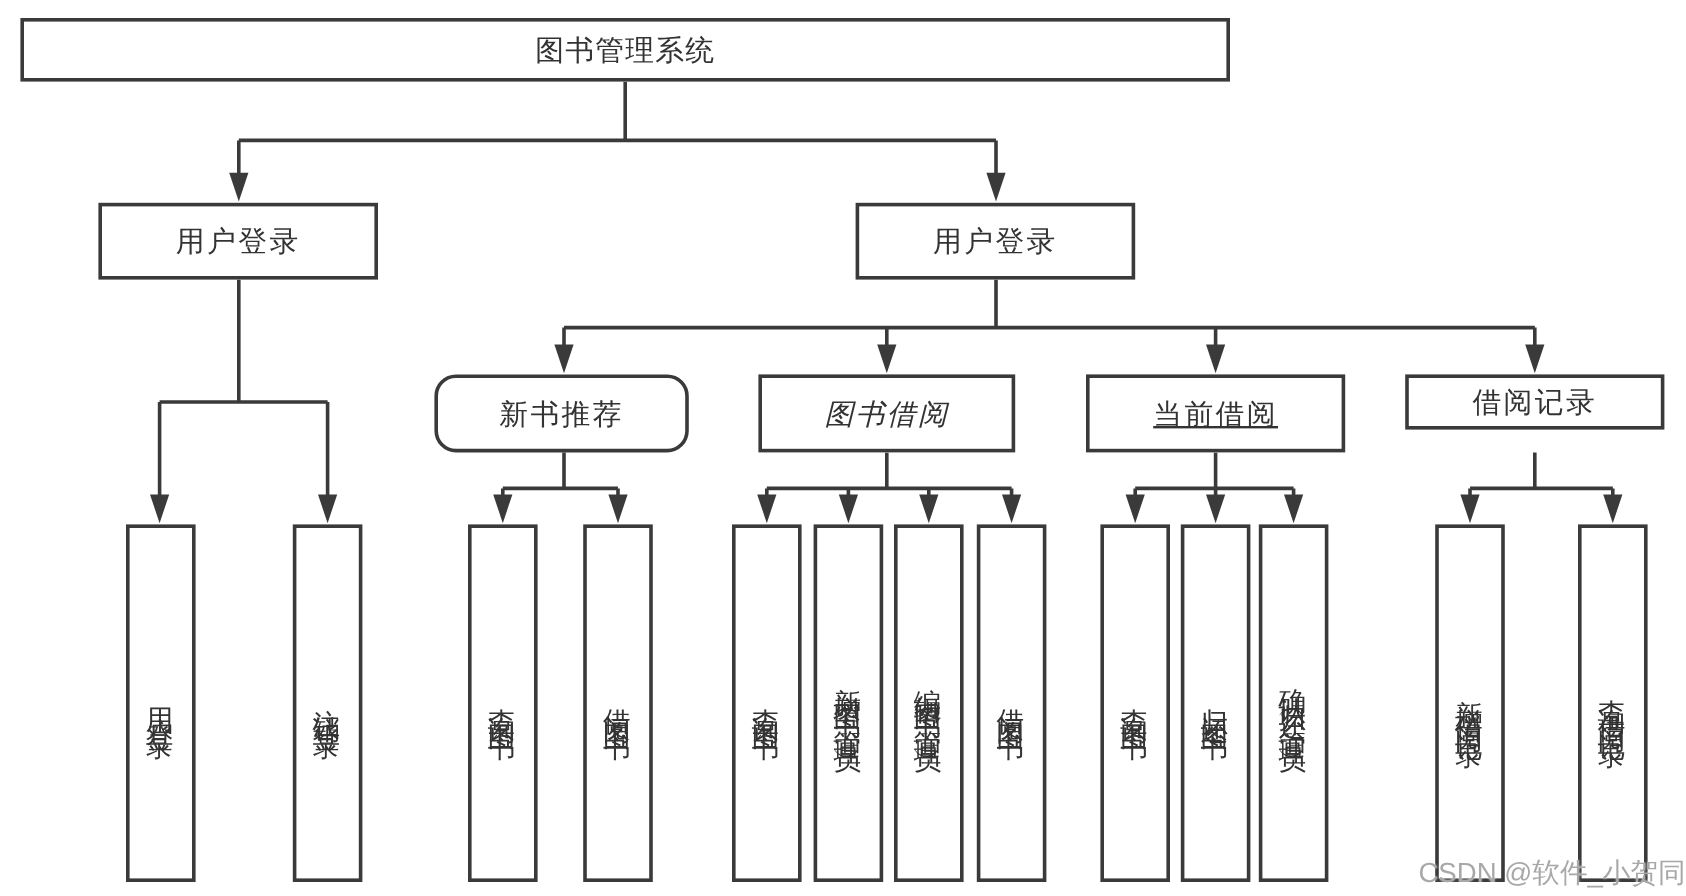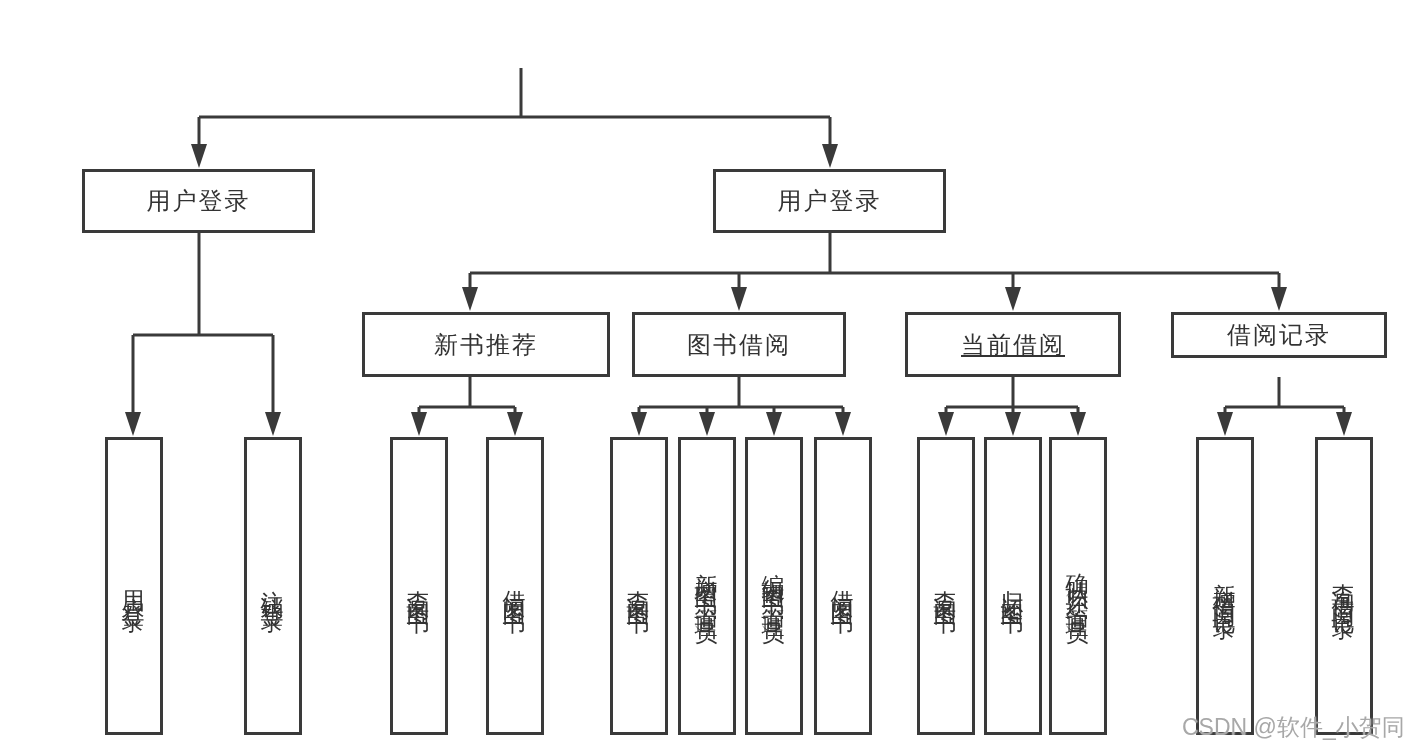--- a/index.html
+++ b/index.html
@@ -123,32 +123,35 @@
       <polygon points="1078,436 1070,412 1086,412"></polygon>
     </g>
 
     <g>
       <path d="M1279,377 V407 M1225,407 H1344 M1225,407 V414 M1344,407 V414"></path>
       <polygon points="1225,436 1217,412 1233,412"></polygon>
       <polygon points="1344,436 1336,412 1352,412"></polygon>
     </g>
   </svg>
 
+  <div class="node root" style="left:17px; top:15px; width:1008px; height:53px;">
+    <span>图书管理系统</span>
+  </div>
 
   <div class="node hbox" style="left:82px; top:169px; width:233px; height:64px;">
     <span>用户登录</span>
   </div>
   <div class="node hbox" style="left:713px; top:169px; width:233px; height:64px;">
     <span>用户登录</span>
   </div>
 
-  <div class="node hbox" style="left:362px; top:312px; width:248px; height:65px;">
+  <div class="node hbox" style="left:362px; top:312px; width:212px; height:65px;border-radius:18px;">
     <span>新书推荐</span>
   </div>
-  <div class="node hbox" style="left:632px; top:312px; width:214px; height:65px;">
+  <div class="node hbox" style="left:632px; top:312px; width:214px; height:65px;font-style:italic;">
     <span>图书借阅</span>
   </div>
   <div class="node hbox" style="left:905px; top:312px; width:216px; height:65px;text-decoration:underline;">
     <span>当前借阅</span>
   </div>
   <div class="node hbox" style="left:1171px; top:312px; width:216px; height:46px;">
     <span>借阅记录</span>
   </div>
 
   <div class="node leaf" style="left:105px; top:437px; width:58px; height:298px;">

